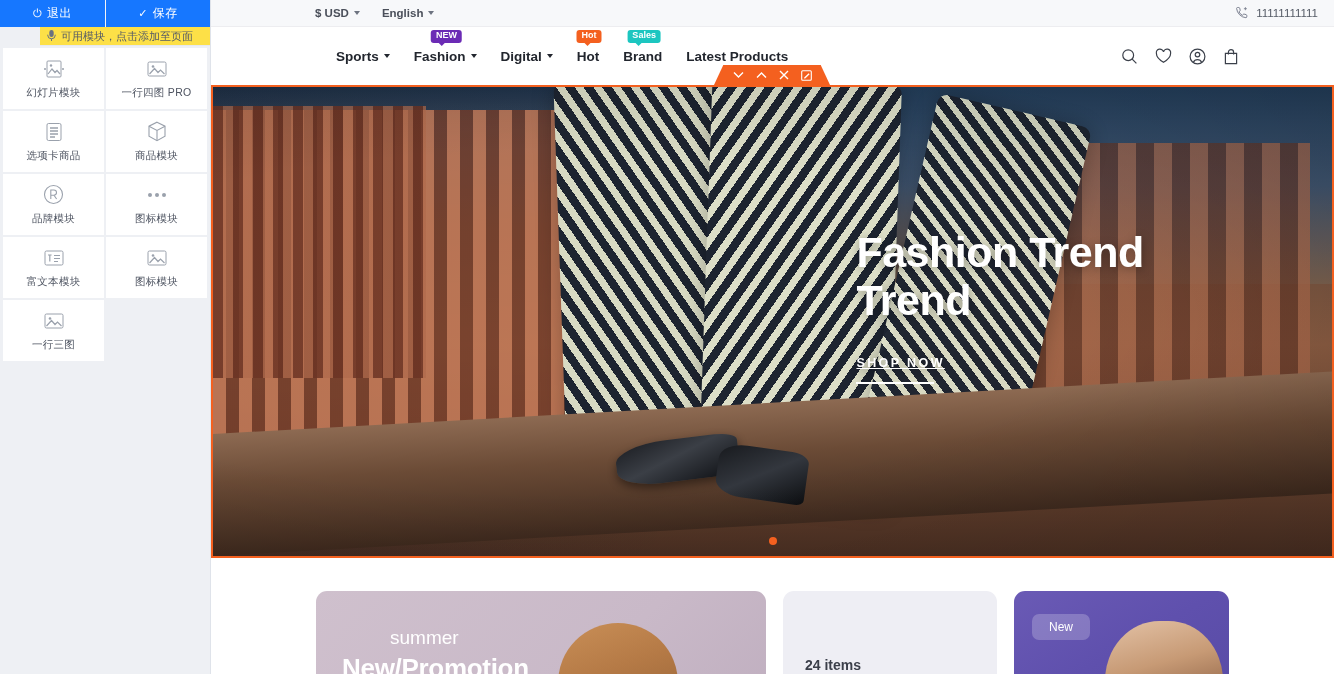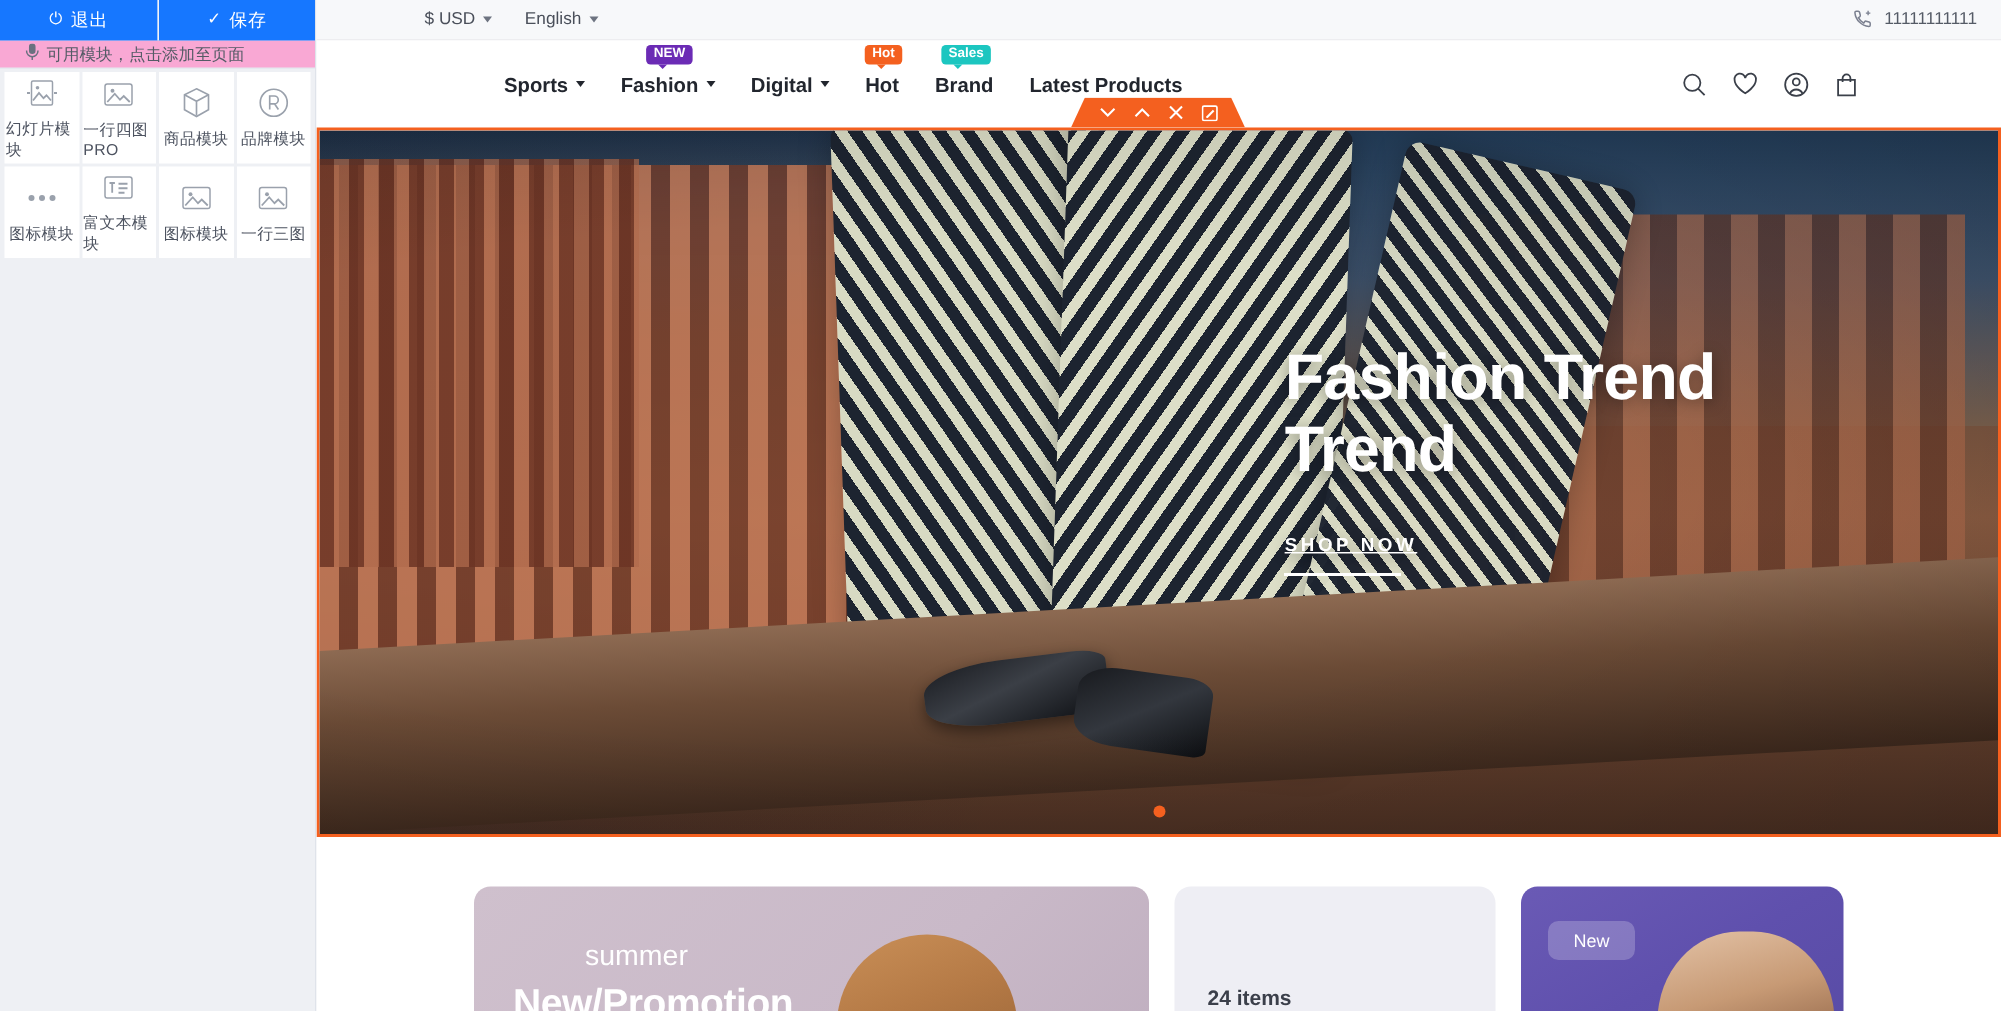--- a/index.html
+++ b/index.html
@@ -28,33 +28,34 @@
     display: flex; align-items: center; justify-content: center;
     gap: 5px;
     cursor: pointer;
     letter-spacing: .5px;
   }
   .side-btn + .side-btn { border-left: 1px solid #f2f4f7; }
   .side-btn .g { font-size: 11px; line-height: 1; }
 
   .avail-bar {
     height: 19px;
-    background: #f9a8d4;
+    background: #fde047;
     display: flex; align-items: center;
-    padding-left: 17px;
+    padding-left: 7px;
     gap: 5px;
     font-size: 11px;
     color: #555b66;
     border-bottom: 1px solid #e6e9ef;
+    margin-left: 40px;
   }
   .avail-bar .pin { font-size: 10px; color: #6a7180; }
 
   .mod-grid {
     display: grid;
-    grid-template-columns: 1fr 1fr 1fr 1fr;
+    grid-template-columns: 1fr 1fr;
     gap: 2px;
     padding: 2px 3px;
     background: #eef0f4;
   }
   .mod-card {
     background: #ffffff;
     height: 61px;
     display: flex; flex-direction: column;
     align-items: center; justify-content: center;
     gap: 6px;
@@ -77,21 +78,21 @@
 
   
   .topbar {
     height: 27px;
     background: #f7f8fa;
     border-bottom: 1px solid #ededf0;
     display: flex; align-items: center;
     font-size: 11.5px; color: #4a4f5a;
     padding: 0 16px;
   }
-  .topbar-left { display: flex; align-items: center; gap: 22px; margin-left: 56px; }
+  .topbar-left { display: flex; align-items: center; gap: 22px; margin-left: 88px; font-weight: bold; }
   .tb-item { display: flex; align-items: center; gap: 5px; cursor: pointer; }
   .caret { width: 0; height: 0; border-left: 3.5px solid transparent; border-right: 3.5px solid transparent; border-top: 4px solid #6d7380; }
   .topbar-right { margin-left: auto; display: flex; align-items: center; gap: 7px; color: #555b66; }
   .topbar-right .phone-ico { color: #7b8090; display: flex; }
 
   
   .shop-header {
     height: 58px;
     background: #ffffff;
     display: flex; align-items: center;
@@ -323,20 +324,29 @@
         <span class="mod-ico">
           <svg width="22" height="18" viewBox="0 0 22 18">
               <rect x="2" y="2" width="18" height="14" rx="1.5" stroke="currentColor" fill="none"></rect>
               <circle cx="7" cy="6.5" r="1.3" fill="currentColor"></circle>
               <path d="M3.5 14l5-5.5 3.5 4 2.5-2.5 4 4" stroke="currentColor" fill="none" stroke-width="1.2"></path>
             </svg>
         </span>
         <span class="mod-lbl">一行四图 PRO</span>
       </div>
 
+      <div class="mod-card">
+        <span class="mod-ico">
+          <svg width="18" height="20" viewBox="0 0 18 20">
+              <rect x="2" y="1.5" width="14" height="17" rx="1.5" stroke="currentColor" fill="none"></rect>
+              <path d="M5 6h8M5 9h8M5 12h8M5 15h5" stroke="currentColor" stroke-width="1.3"></path>
+            </svg>
+        </span>
+        <span class="mod-lbl">选项卡商品</span>
+      </div>
 
       <div class="mod-card">
         <span class="mod-ico">
           <svg width="20" height="21" viewBox="0 0 20 21">
               <path d="M10 1.2l8 4v10l-8 4.5-8-4.5v-10z" stroke="currentColor" fill="none" stroke-width="1.1"></path>
               <path d="M2 5.2l8 4.3 8-4.3M10 9.5V19" stroke="currentColor" fill="none" stroke-width="1.1"></path>
             </svg>
         </span>
         <span class="mod-lbl">商品模块</span>
       </div>

